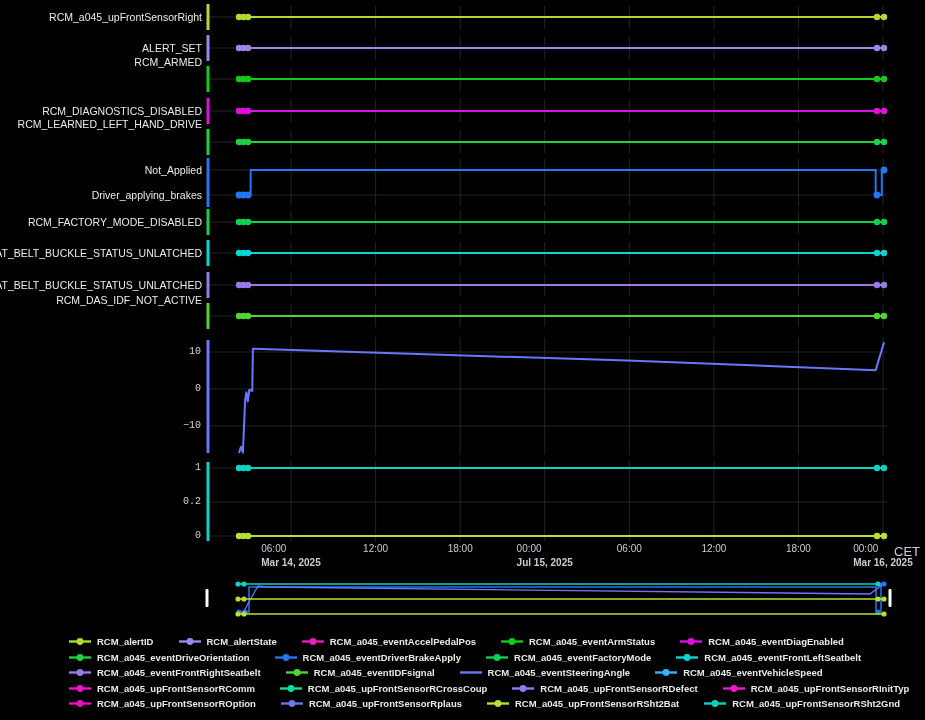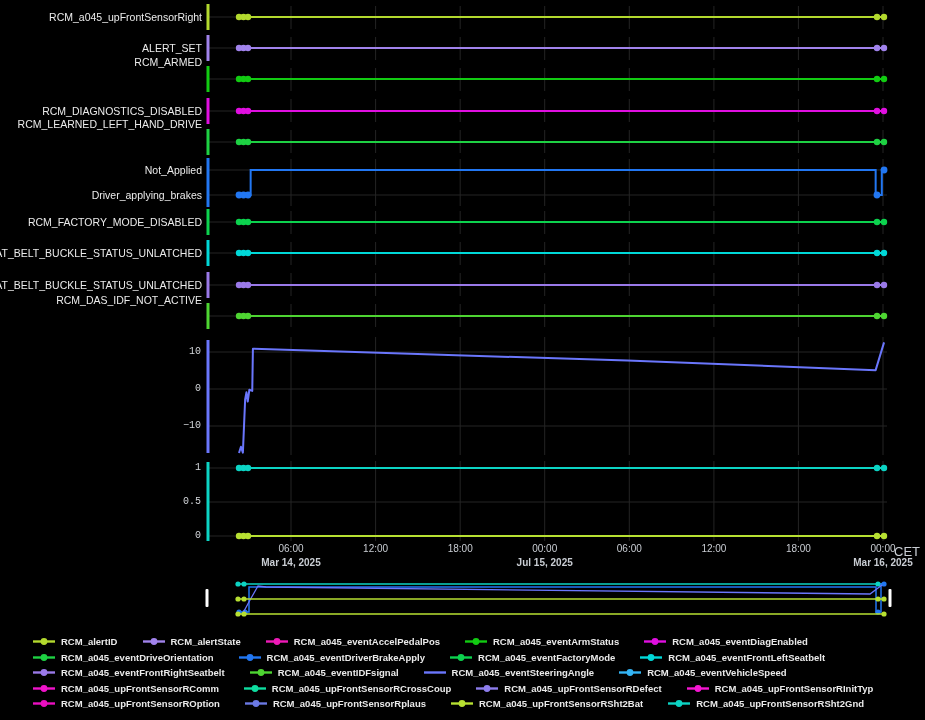--- a/index.html
+++ b/index.html
@@ -2,25 +2,25 @@
 <html><head>
 <meta charset="utf-8">
 <style>
   html,body{margin:0;padding:0;background:#000;}
   .fig{position:relative;width:925px;height:720px;background:#000;overflow:hidden;
        font-family:"Liberation Sans","DejaVu Sans",sans-serif;}
   #plot-svg{position:absolute;left:0;top:0;}
   .lbl{position:absolute;color:#ebebeb;font-size:10.5px;white-space:nowrap;line-height:12px;}
   .ylab{right:723px;text-align:right;transform:translateY(-6px);}
   .ytick{right:724px;text-align:right;transform:translateY(-6px);color:#d3d6da;font-size:10px;font-family:Liberation Mono, monospace;}
-  .xtick{color:#c9cdd3;font-size:10px;text-align:center;transform:translateX(-50%);}
+  .xtick{color:#c9cdd3;font-size:10px;transform:translateX(-50%);}
   .xtick .date{margin-top:2px;font-weight:bold;}
   .tz{position:absolute;color:#c9cdd3;font-size:13px;}
   #legend{position:absolute;left:0;top:636px;width:925px;}
-  .lrow{display:flex;align-items:center;gap:24px;padding-left:32px;margin-bottom:4px;height:11.5px;text-decoration:underline;}
+  .lrow{display:flex;align-items:center;gap:24px;padding-left:68px;margin-bottom:4px;height:11.5px;text-decoration:underline;}
   .li{display:inline-flex;align-items:center;gap:5px;color:#eaeaea;font-size:9.5px;
       font-weight:bold;white-space:nowrap;cursor:pointer;}
   .li svg{flex:0 0 auto;}
 </style>
 </head>
 <body>
 
 <div class="fig">
   <svg id="plot-svg" width="925" height="720">
       <line x1="291" y1="6" x2="291" y2="29" stroke="#242424" stroke-width="1"></line>
@@ -252,21 +252,21 @@
       <div class="lbl ylab" style="top:170px">Not_Applied</div>
       <div class="lbl ylab" style="top:195px">Driver_applying_brakes</div>
       <div class="lbl ylab" style="top:222px">RCM_FACTORY_MODE_DISABLED</div>
       <div class="lbl ylab" style="top:253px">SEAT_BELT_BUCKLE_STATUS_UNLATCHED</div>
       <div class="lbl ylab" style="top:285px">SEAT_BELT_BUCKLE_STATUS_UNLATCHED</div>
       <div class="lbl ylab" style="top:300px">RCM_DAS_IDF_NOT_ACTIVE</div>
       <div class="lbl ytick" style="top:352px">10</div>
       <div class="lbl ytick" style="top:389px">0</div>
       <div class="lbl ytick" style="top:426px">−10</div>
       <div class="lbl ytick" style="top:468px">1</div>
-      <div class="lbl ytick" style="top:502px">0.5</div>
+      <div class="lbl ytick" style="top:502px">0.2</div>
       <div class="lbl ytick" style="top:536px">0</div>
       <div class="lbl xtick" style="position:absolute;left:291px;top:543px">
         <div>06:00</div>
         <div class="date">Mar 14, 2025</div>
       </div>
       <div class="lbl xtick" style="position:absolute;left:375.6px;top:543px">
         <div>12:00</div>
       </div>
       <div class="lbl xtick" style="position:absolute;left:460.2px;top:543px">
         <div>18:00</div>

